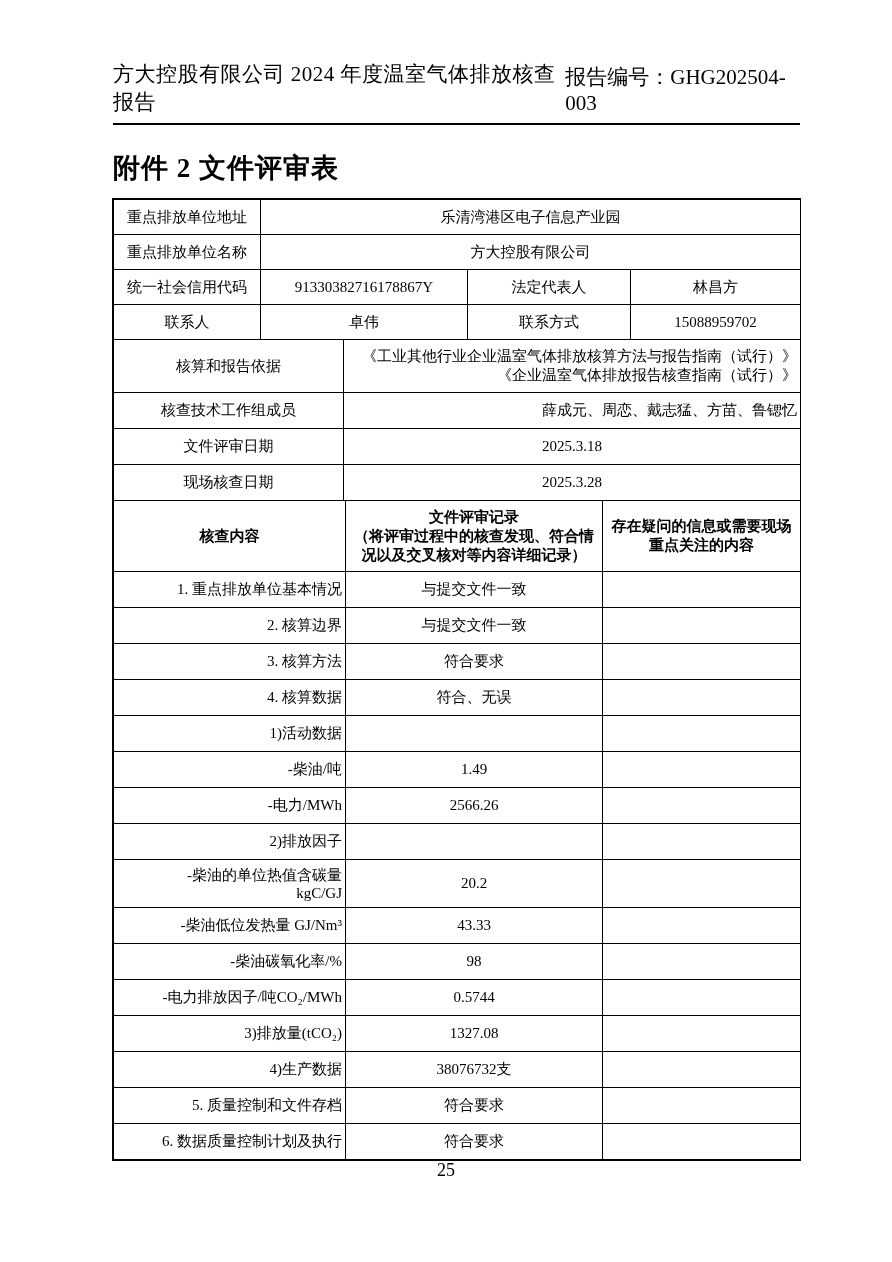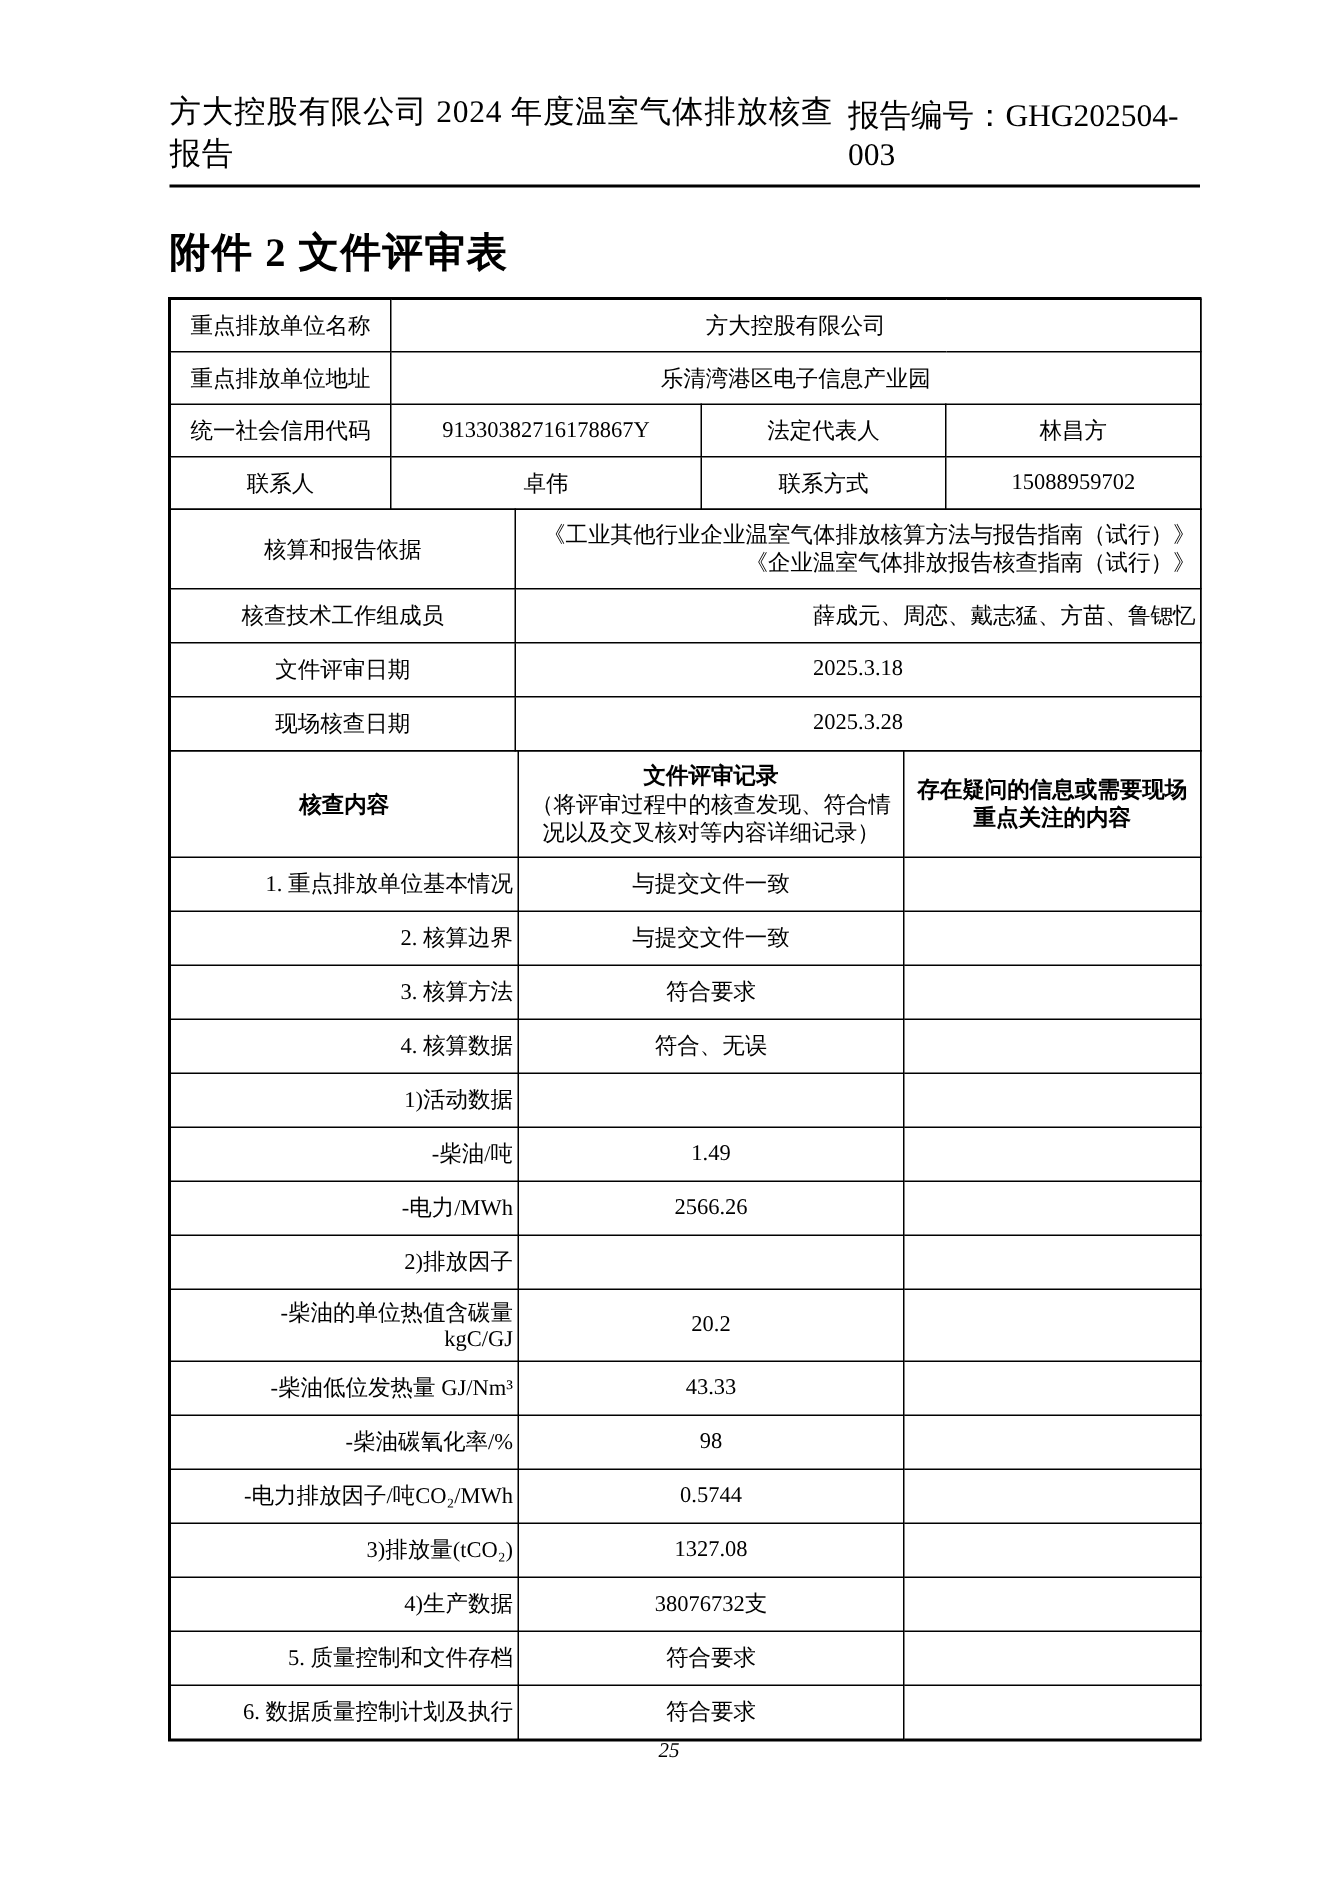--- a/index.html
+++ b/index.html
@@ -47,31 +47,31 @@
   .l { text-align: right; }
   .pre { white-space: pre-line; }
 
   tr.h34 td, tr.h34 th { height: 30px; }
   tr.h35 td, tr.h35 th { height: 31px; }
   tr.h47 td { height: 43px; }
   tr.h52 td { height: 48px; }
   tr.h70 th { height: 66px; }
 
   .review-head th { font-weight: bold; }
-  .rec-sub { font-weight: normal; display: block; }
+  .rec-sub { font-weight: bold; display: block; }
   .rec-title { display: block; }
 
   .ind1 { padding-left: 45px; }
   .indh { padding-left: 13px; }
   .ind0 { padding-left: 2px; }
 
   
   .pg-footer {
     position: absolute; left: 0; width: 892px; top: 1160px;
-    text-align: center; font-size: 14px; font-style: italic;
+    text-align: center; font-size: 18px;
   }
 </style>
 </head>
 <body>
 
 <div class="content">
 
   <div class="pg-header">
     <span class="left">方大控股有限公司 2024 年度温室气体排放核查报告</span>
     <span class="right">报告编号：GHG202504-003</span>
@@ -83,26 +83,26 @@
 
     <table>
       <colgroup>
           <col style="width:147px">
           <col style="width:207px">
           <col style="width:163px">
           <col style="width:170px">
         </colgroup>
       <tbody>
         <tr class="h34">
+          <td class="c">重点排放单位地址</td>
+          <td class="c" colspan="3">乐清湾港区电子信息产业园</td>
+        </tr>
+        <tr class="h34">
           <td class="c">重点排放单位名称</td>
           <td class="c" colspan="3">方大控股有限公司</td>
-        </tr>
-        <tr class="h34">
-          <td class="c">重点排放单位地址</td>
-          <td class="c" colspan="3">乐清湾港区电子信息产业园</td>
         </tr>
         <tr class="h34">
           <td class="c">统一社会信用代码</td>
           <td class="c">91330382716178867Y</td>
           <td class="c">法定代表人</td>
           <td class="c">林昌方</td>
         </tr>
         <tr class="h34">
           <td class="c">联系人</td>
           <td class="c">卓伟</td>

